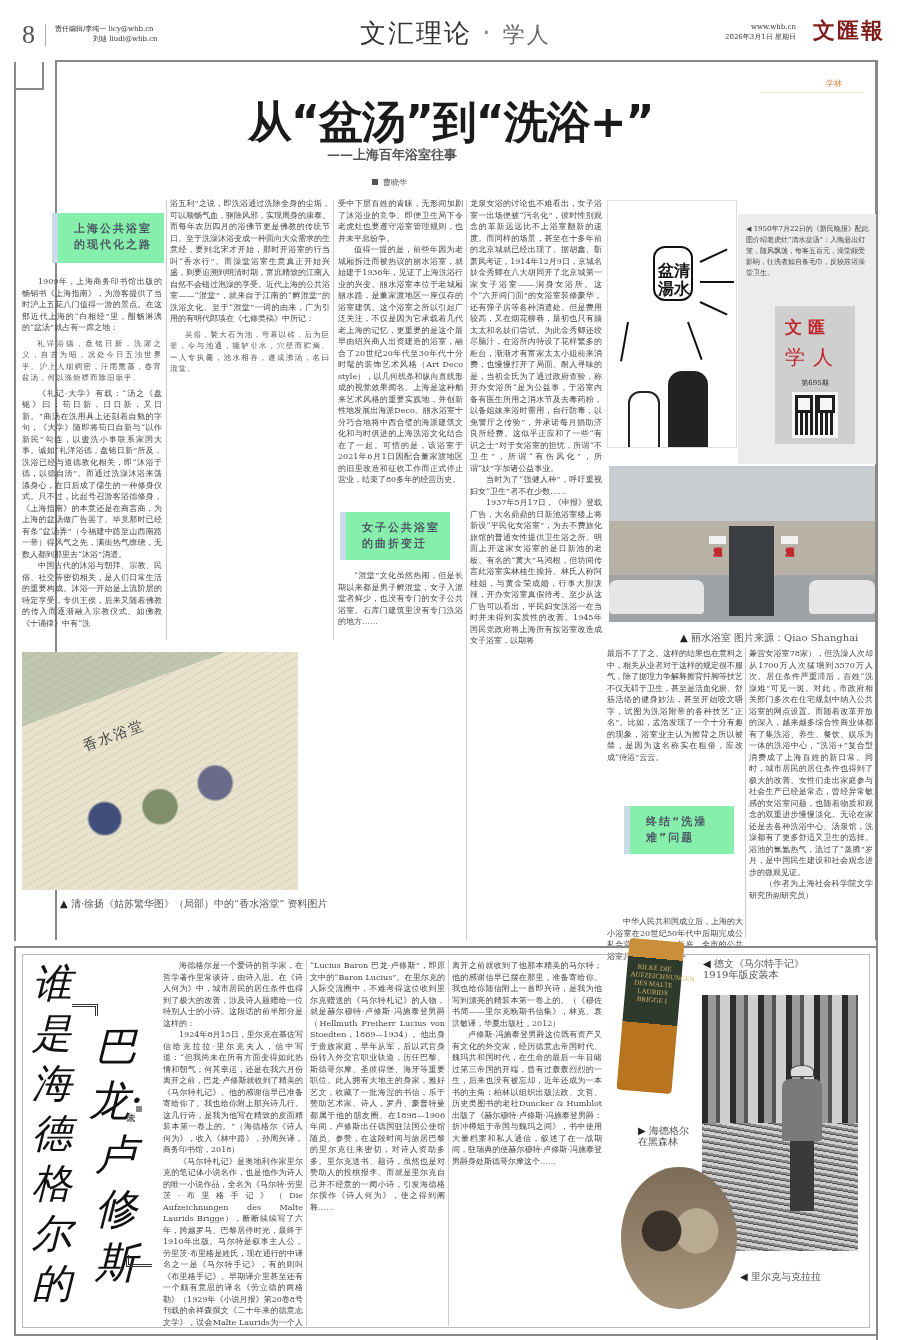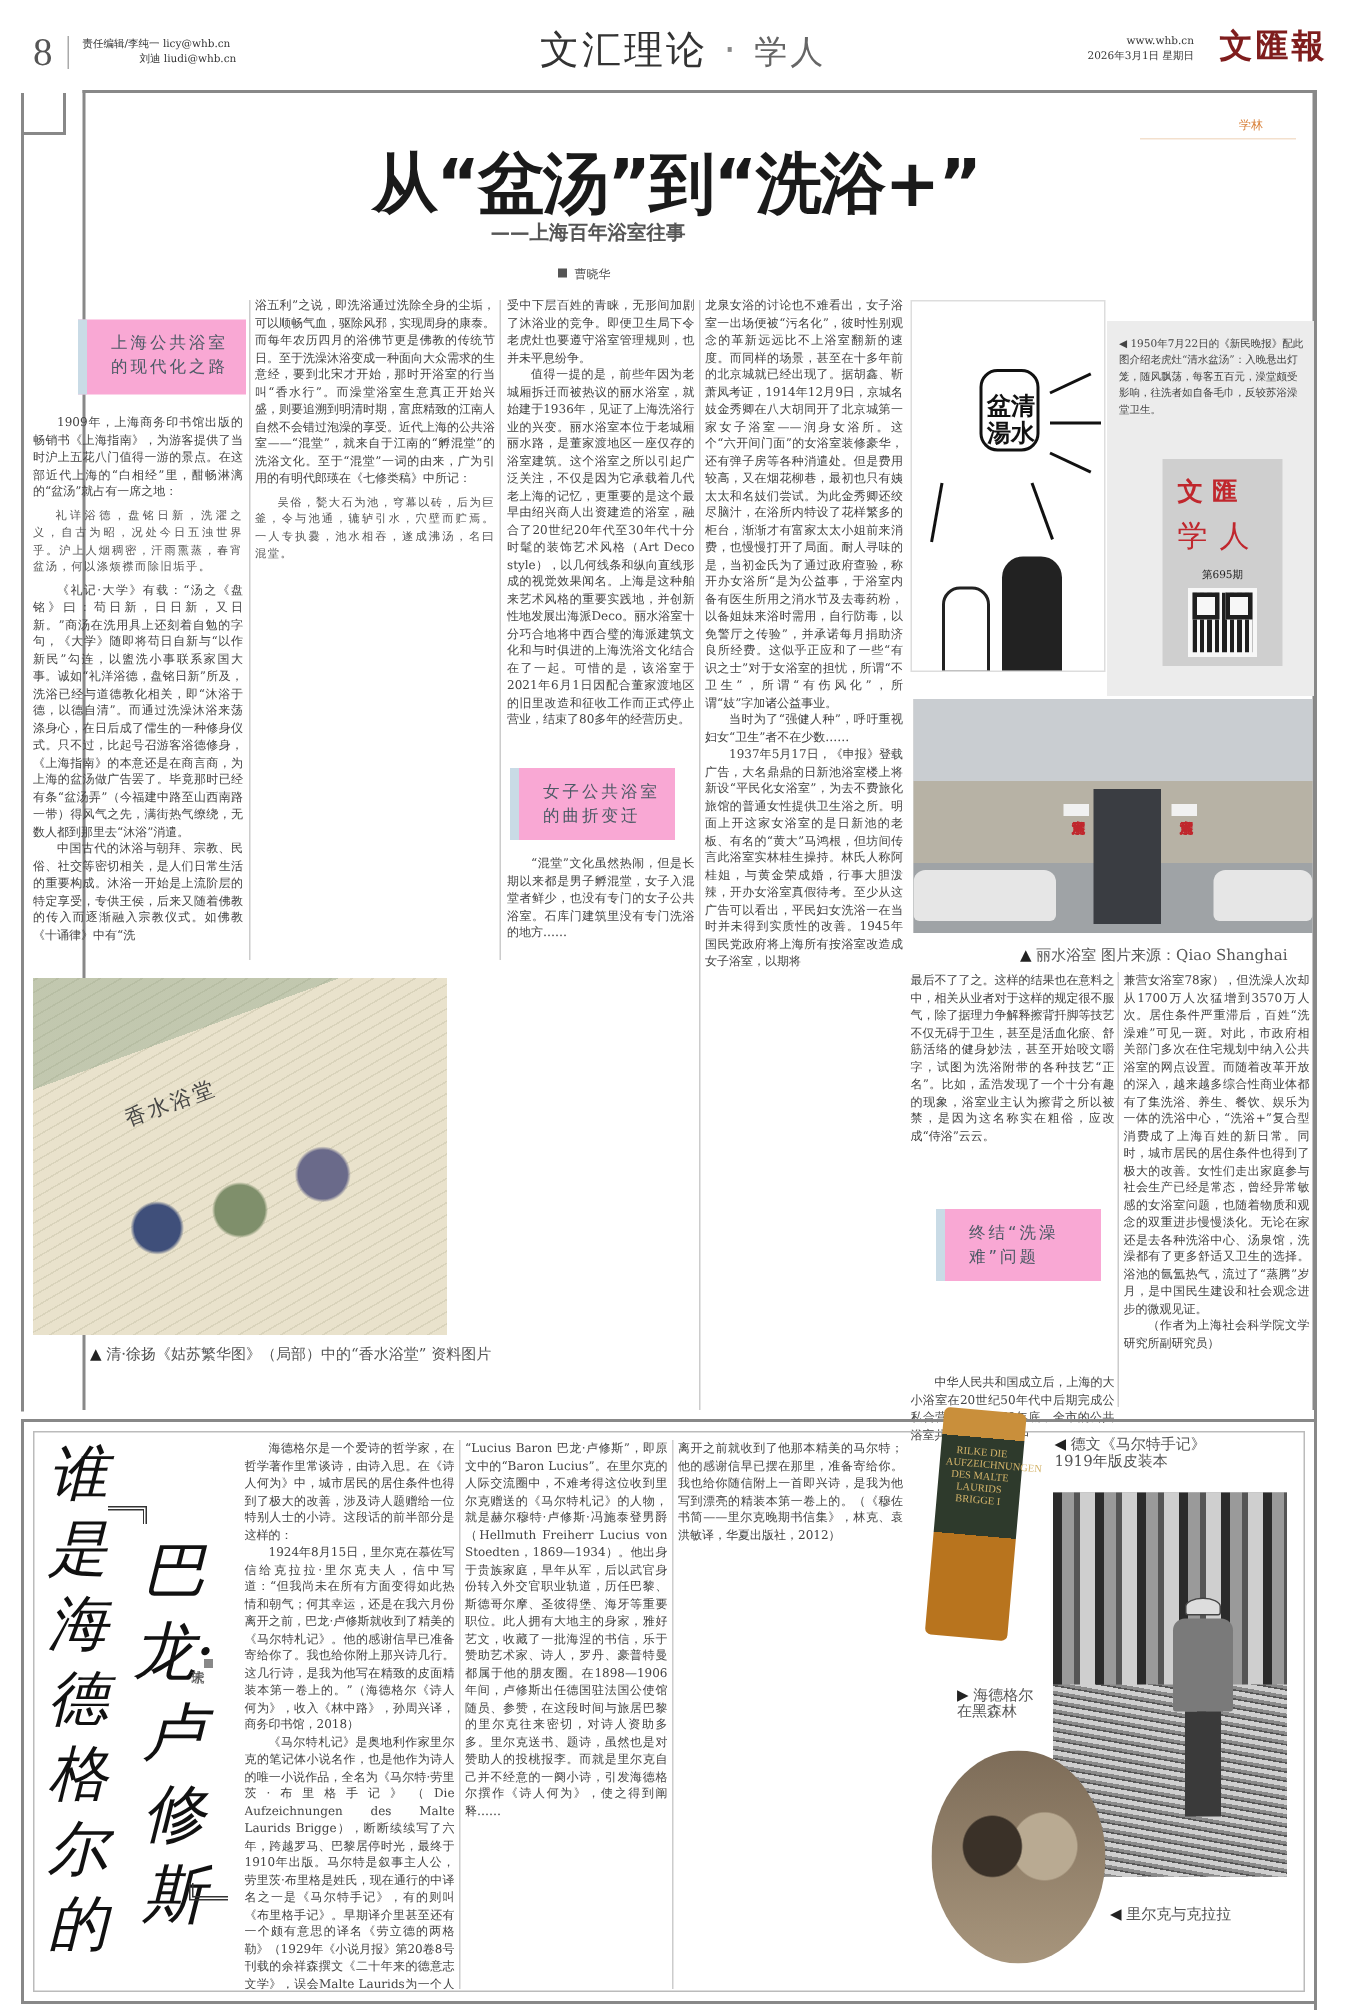--- a/index.html
+++ b/index.html
@@ -32,21 +32,21 @@
   .subhead { position: absolute; left: 327px; top: 146px; font-family: "DejaVu Sans", sans-serif; font-size: 13px; color: #555; font-weight: bold; }
   .byline { position: absolute; left: 372px; top: 177px; font-size: 8px; color: #555; }
   .byline::before { content: ""; display: inline-block; width: 6px; height: 6px; background: #555; margin-right: 5px; vertical-align: 0; }
 
   
   .col { position: absolute; font-size: 8px; line-height: 11.5px; color: #444; text-align: justify; overflow: hidden; }
   .col p { text-indent: 2em; }
   .col p.quote { font-size: 7.5px; color: #555; letter-spacing: 1px; padding: 4px 0; }
   .col-rule { position: absolute; width: 1px; background: #ccc; }
 
-  .subsec { position: absolute; background: #f9a8d4; }
+  .subsec { position: absolute; background: #86efac; font-weight: bold; }
   .subsec .bar { position: absolute; left: 0; top: 0; width: 6px; height: 100%; background: #c9dbe6; }
   .subsec .txt { position: absolute; left: 22px; top: 8px; font-family: "DejaVu Sans", sans-serif; font-size: 11px; line-height: 16px; color: #4d5a66; letter-spacing: 2px; }
 
   
   .img { position: absolute; overflow: hidden; }
   .painting { background:
       linear-gradient(160deg, rgba(120,150,120,.35) 0 22%, transparent 22%),
       radial-gradient(circle at 30% 70%, #3f4f7a 0 6%, transparent 7%),
       radial-gradient(circle at 50% 65%, #7f8f6b 0 8%, transparent 9%),
       radial-gradient(circle at 70% 55%, #6a6a8a 0 7%, transparent 8%),
@@ -253,20 +253,21 @@
   <p>《马尔特札记》是奥地利作家里尔克的笔记体小说名作，也是他作为诗人的唯一小说作品，全名为《马尔特·劳里茨·布里格手记》（Die Aufzeichnungen des Malte Laurids Brigge），断断续续写了六年，跨越罗马、巴黎居停时光，最终于1910年出版。马尔特是叙事主人公，劳里茨·布里格是姓氏，现在通行的中译名之一是《马尔特手记》，有的则叫《布里格手记》。早期译介里甚至还有一个颇有意思的译名《劳立德的两格勒》（1929年《小说月报》第20卷8号刊载的余祥森撰文《二十年来的德意志文学》，误会Malte Laurids为一个人名，又将有“双桅船”意的Brigge意译），冯至将书名译为《布里格随笔》（见《里尔克：为十周年祭日作》，《新诗》1936年第3期），其实都是指同一本书。</p>
 
 </div>
 <div class="col-rule" style="left:306px;top:960px;height:366px;"></div>
 <div class="col" style="left:310px;top:960px;width:135px;height:366px;">
   <p style="text-indent:0">“Lucius Baron 巴龙·卢修斯”，即原文中的“Baron Lucius”。在里尔克的人际交流圈中，不难考得这位收到里尔克赠送的《马尔特札记》的人物，就是赫尔穆特·卢修斯·冯施泰登男爵（Hellmuth Freiherr Lucius von Stoedten，1869—1934）。他出身于贵族家庭，早年从军，后以武官身份转入外交官职业轨道，历任巴黎、斯德哥尔摩、圣彼得堡、海牙等重要职位。此人拥有大地主的身家，雅好艺文，收藏了一批海涅的书信，乐于赞助艺术家、诗人，罗丹、豪普特曼都属于他的朋友圈。在1898—1906年间，卢修斯出任德国驻法国公使馆随员、参赞，在这段时间与旅居巴黎的里尔克往来密切，对诗人资助多多。里尔克送书、题诗，虽然也是对赞助人的投桃报李。而就是里尔克自己并不经意的一阕小诗，引发海德格尔撰作《诗人何为》，使之得到阐释……</p>
 </div>
 <div class="col-rule" style="left:448px;top:960px;height:366px;"></div>
 <div class="col" style="left:452px;top:960px;width:150px;height:366px;">
   <p style="text-indent:0">离开之前就收到了他那本精美的马尔特；他的感谢信早已摆在那里，准备寄给你。我也给你随信附上一首即兴诗，是我为他写到漂亮的精装本第一卷上的。（《穆佐书简——里尔克晚期书信集》，林克、袁洪敏译，华夏出版社，2012）</p>
+  <p>卢修斯·冯施泰登男爵这位既有资产又有文化的外交家，经历德意志帝国时代、魏玛共和国时代，在生命的最后一年目睹过第三帝国的开端，曾有过轰轰烈烈的一生，后来也没有被忘却，近年还成为一本书的主角：柏林以组织出版法政、文哲、历史类图书的老社Duncker &amp; Humblot出版了《赫尔穆特·卢修斯·冯施泰登男爵：折冲樽俎于帝国与魏玛之间》，书中使用大量档案和私人通信，叙述了在一战期间，驻瑞典的使赫尔穆特·卢修斯·冯施泰登男爵身处斯德哥尔摩这个……</p>
 </div>
 
 <div class="book">
   <div class="tit">RILKE DIE AUFZEICHNUNGEN DES MALTE LAURIDS BRIGGE I</div>
 </div>
 <div class="caption" style="left:703px;top:958px;width:110px;">
   <span class="mk">◀</span>
   <span>德文《马尔特手记》1919年版皮装本</span>
 </div>
 

